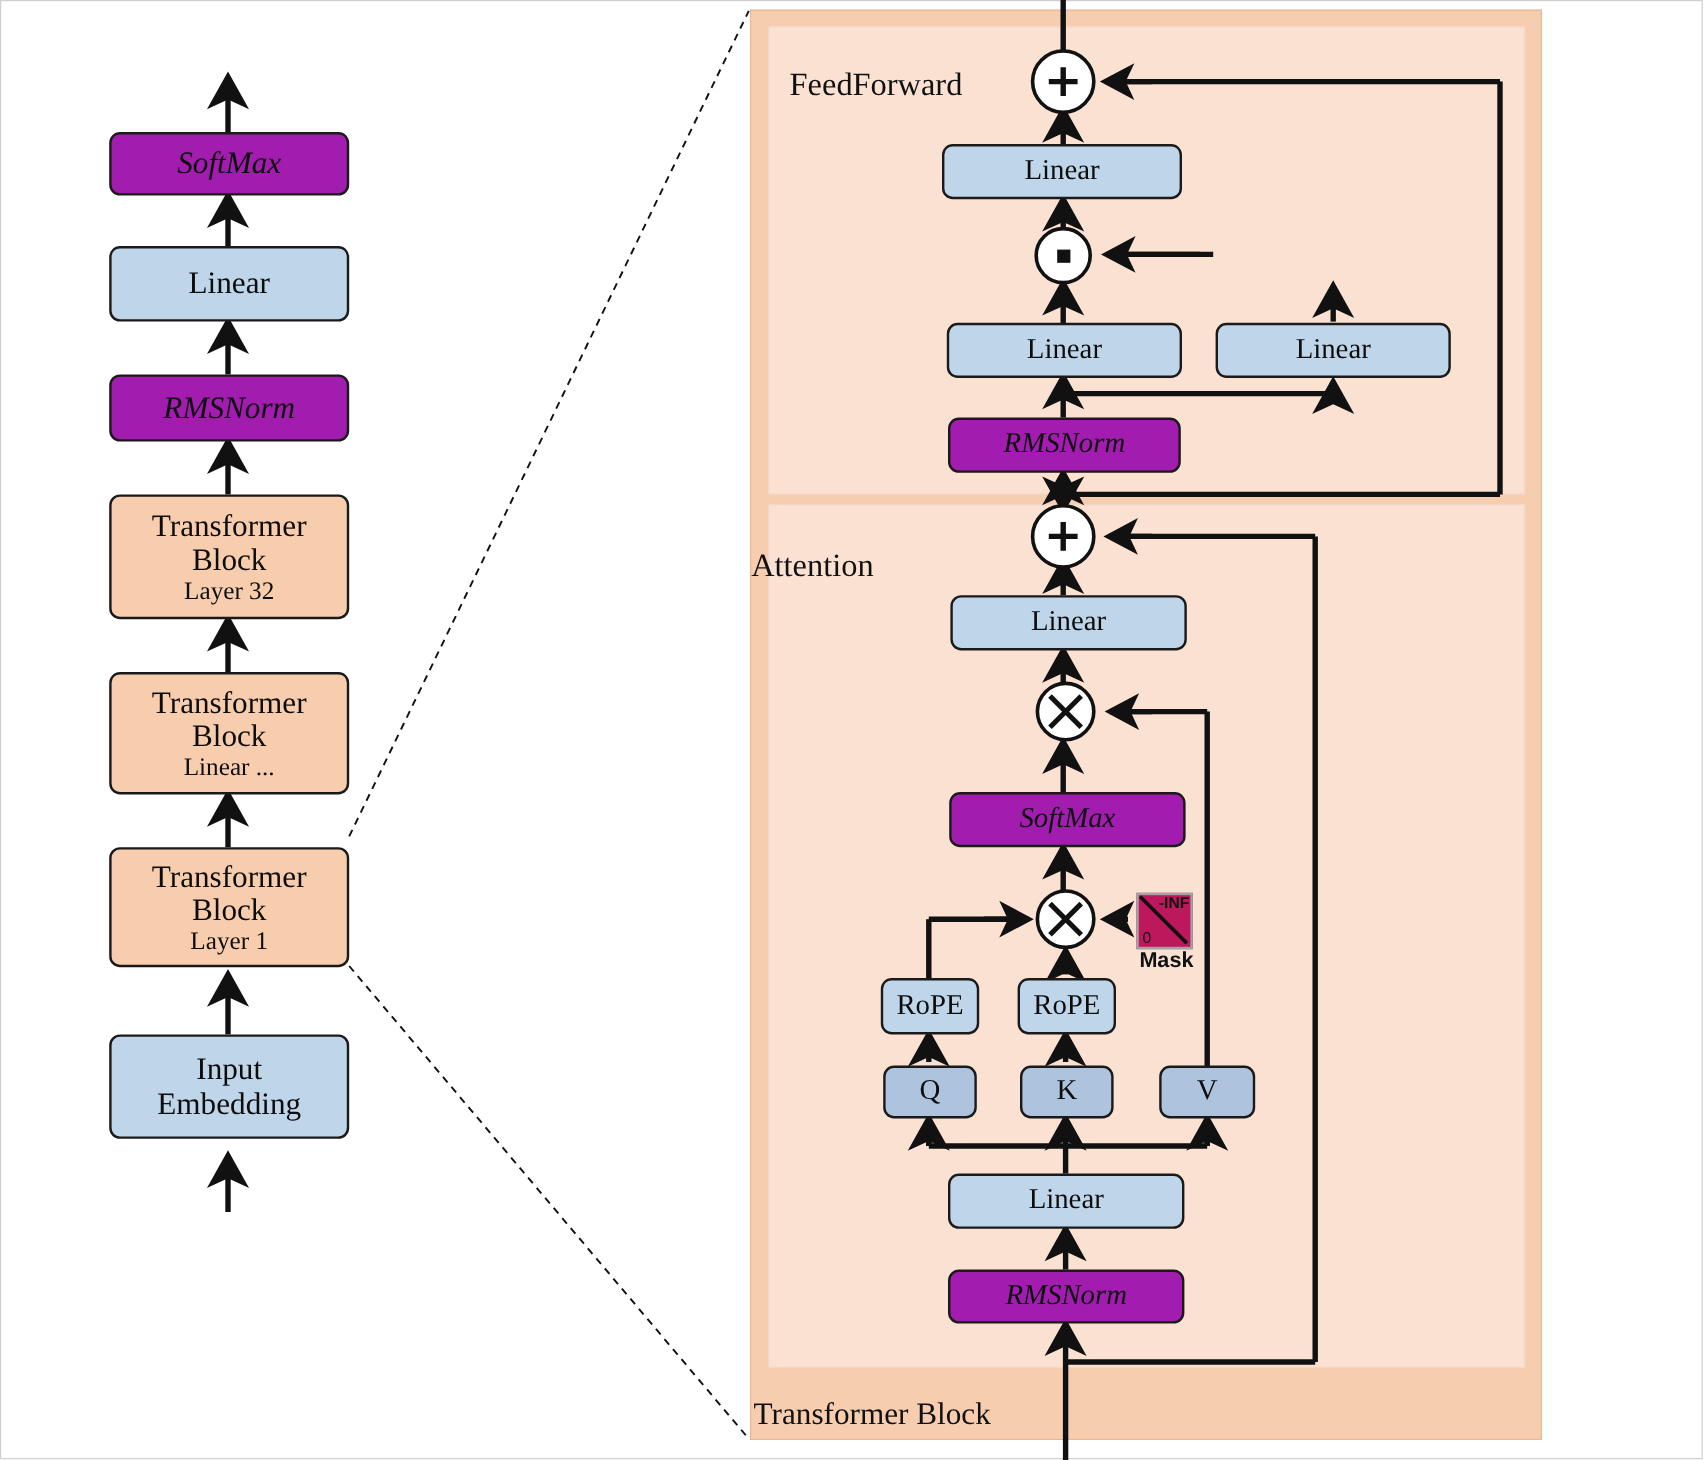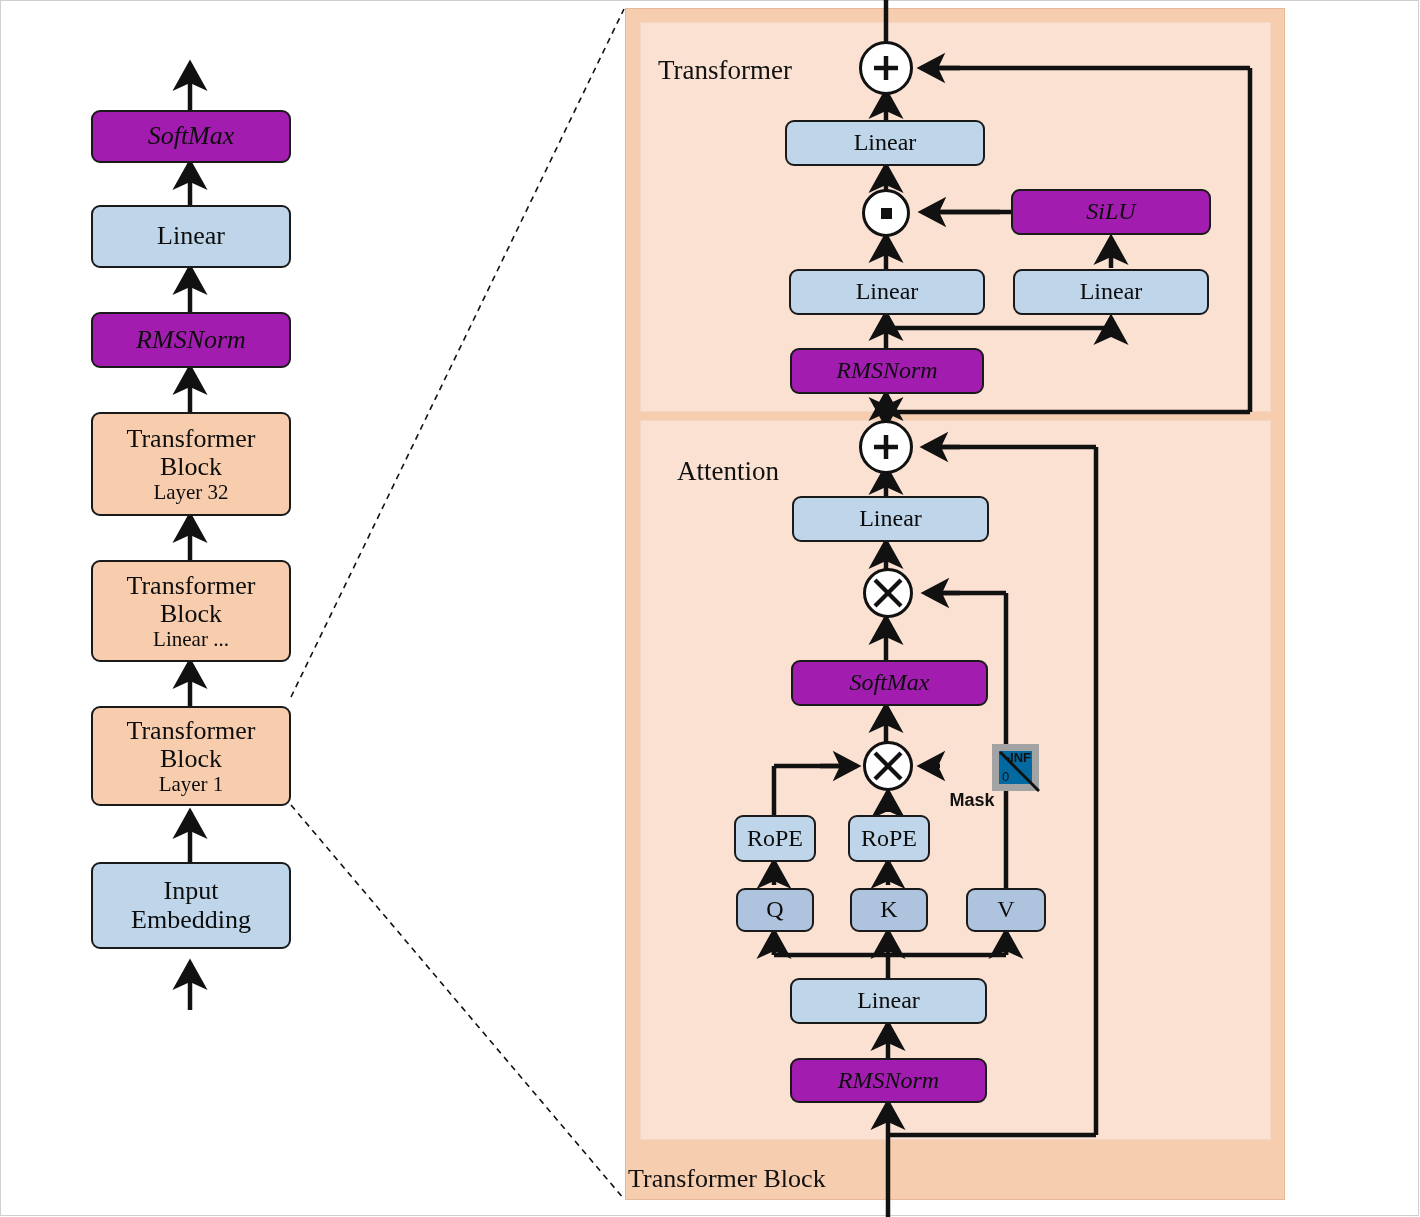--- a/index.html
+++ b/index.html
@@ -43,41 +43,41 @@
 
   
   .op{
     position:absolute;border:3px solid #111;border-radius:50%;
     background:#ffffff;box-sizing:border-box;
     display:flex;align-items:center;justify-content:center;
   }
 
   
   .mask-box{
-    position:absolute;background:#0369a1;border:7px solid #a3a3a3;box-sizing:border-box;margin-left:45px;
+    position:absolute;background:#be185d;border:2px solid #a3a3a3;box-sizing:border-box;
   }
   .mask-inf{position:absolute;right:1px;top:-1px;font-size:13px;font-weight:bold;font-family:"Liberation Sans",sans-serif;color:#111;}
   .mask-zero{position:absolute;left:3px;bottom:0px;font-size:13px;font-family:"Liberation Sans",sans-serif;color:#111;}
   .mask-label{position:absolute;font-size:18px;font-weight:bold;font-family:"Liberation Sans",sans-serif;color:#111;text-align:center;}
 </style>
 </head>
 <body>
 
 <div id="root">
   <div id="frame"></div>
 
   <div class="outer-box" style="left:625px;top:8px;width:660px;height:1192px;"></div>
 
   <div class="inner-panel" style="left:640px;top:22px;width:631px;height:390px;"></div>
 
   <div class="inner-panel" style="left:640px;top:420px;width:631px;height:720px;"></div>
 
-  <div class="panel-title" style="left:658px;top:55px;">Transformer</div>
-
-  <div class="panel-title" style="left:677px;top:456px;">Attention</div>
+  <div class="panel-title" style="left:658px;top:55px;">FeedForward</div>
+
+  <div class="panel-title" style="left:626px;top:456px;">Attention</div>
 
   <div class="block-caption" style="left:628px;top:1164px;">Transformer Block</div>
 
   <svg class="layer" viewBox="0 0 1420 1217">
     <defs>
       <marker id="ah" markerWidth="9" markerHeight="9" refX="6.4" refY="4.5" orient="auto" markerUnits="strokeWidth">
         <path d="M0.4,0.6 L7.4,4.5 L0.4,8.4 L2.2,4.5 Z" fill="#111"></path>
       </marker>
       <marker id="ahs" markerWidth="8" markerHeight="8" refX="5.8" refY="4" orient="auto" markerUnits="strokeWidth">
         <path d="M0.4,0.6 L6.8,4 L0.4,7.4 L2,4 Z" fill="#111"></path>
@@ -209,23 +209,20 @@
   </div>
 
   <div class="node blue" style="left:785px;top:120px;width:200px;height:46px;">
     <div class="t-sm">Linear</div>
   </div>
 
   <div class="op" style="left:862px;top:189px;width:48px;height:48px;">
     <span style="display:block;width:11px;height:11px;background:#111;"></span>
   </div>
 
-  <div class="node green" style="left:1011px;top:189px;width:200px;height:46px;">
-    <div class="t-sm">SiLU</div>
-  </div>
 
   <div class="node blue" style="left:789px;top:269px;width:196px;height:46px;">
     <div class="t-sm">Linear</div>
   </div>
 
   <div class="node blue" style="left:1013px;top:269px;width:196px;height:46px;">
     <div class="t-sm">Linear</div>
   </div>
 
   <div class="node green" style="left:790px;top:348px;width:194px;height:46px;">

